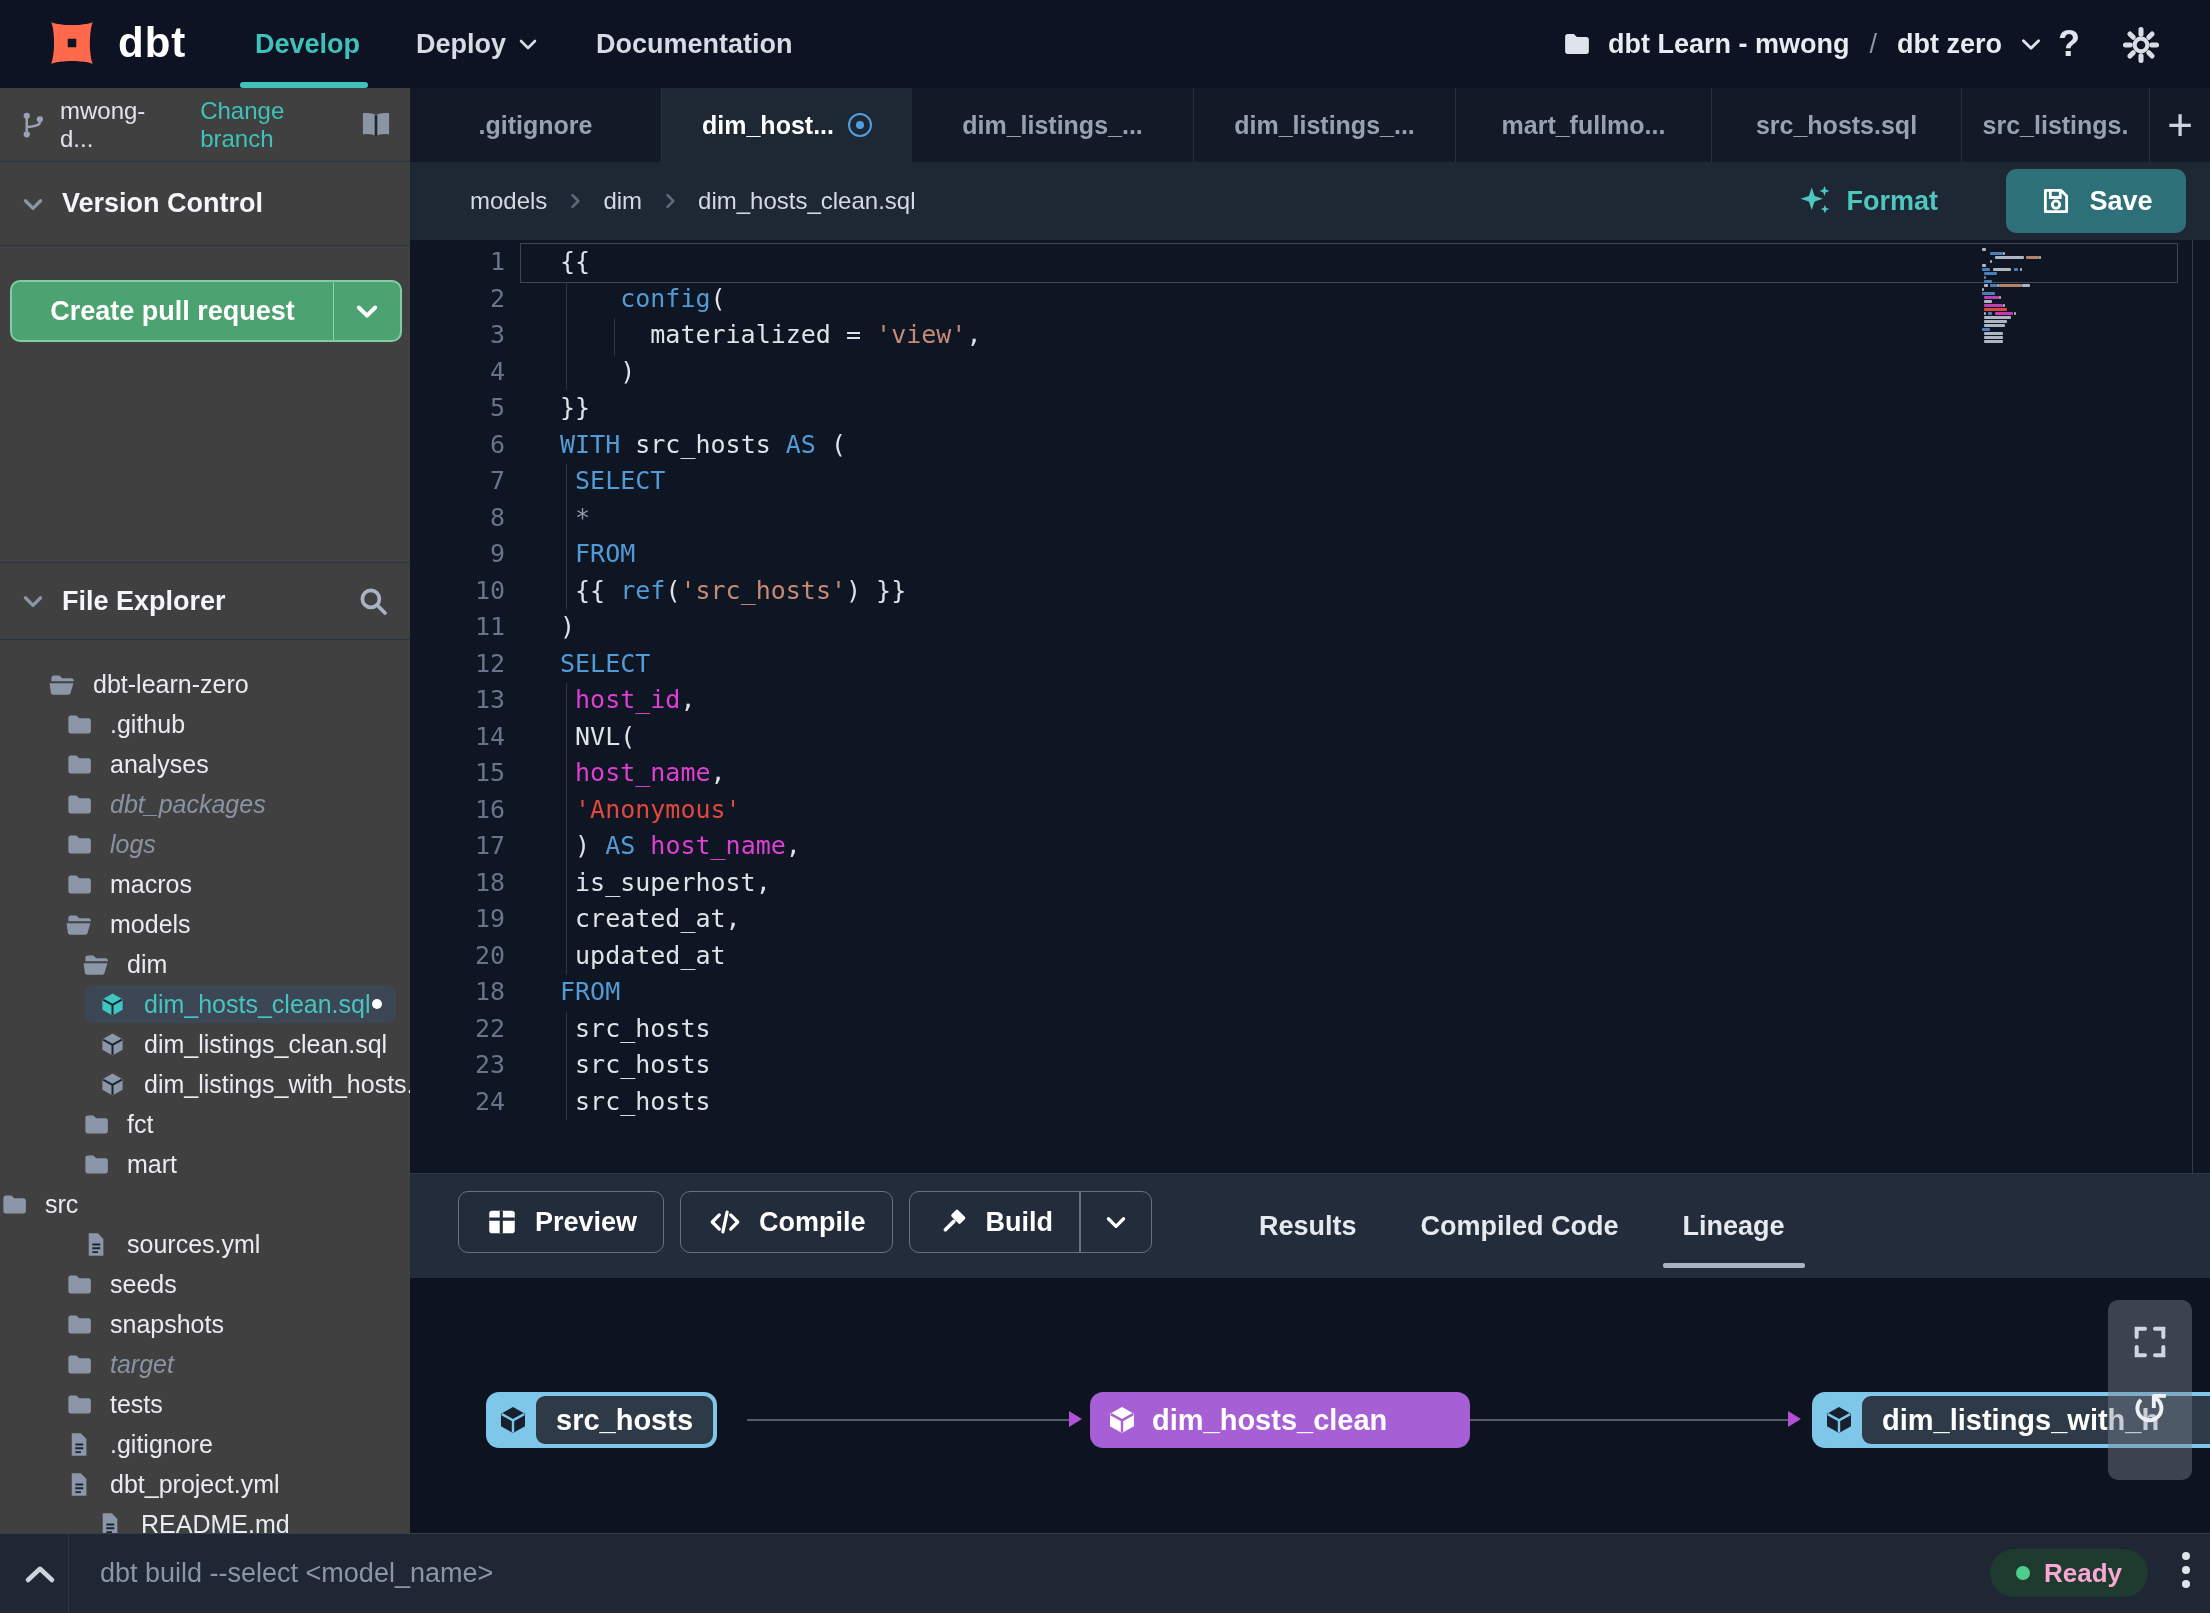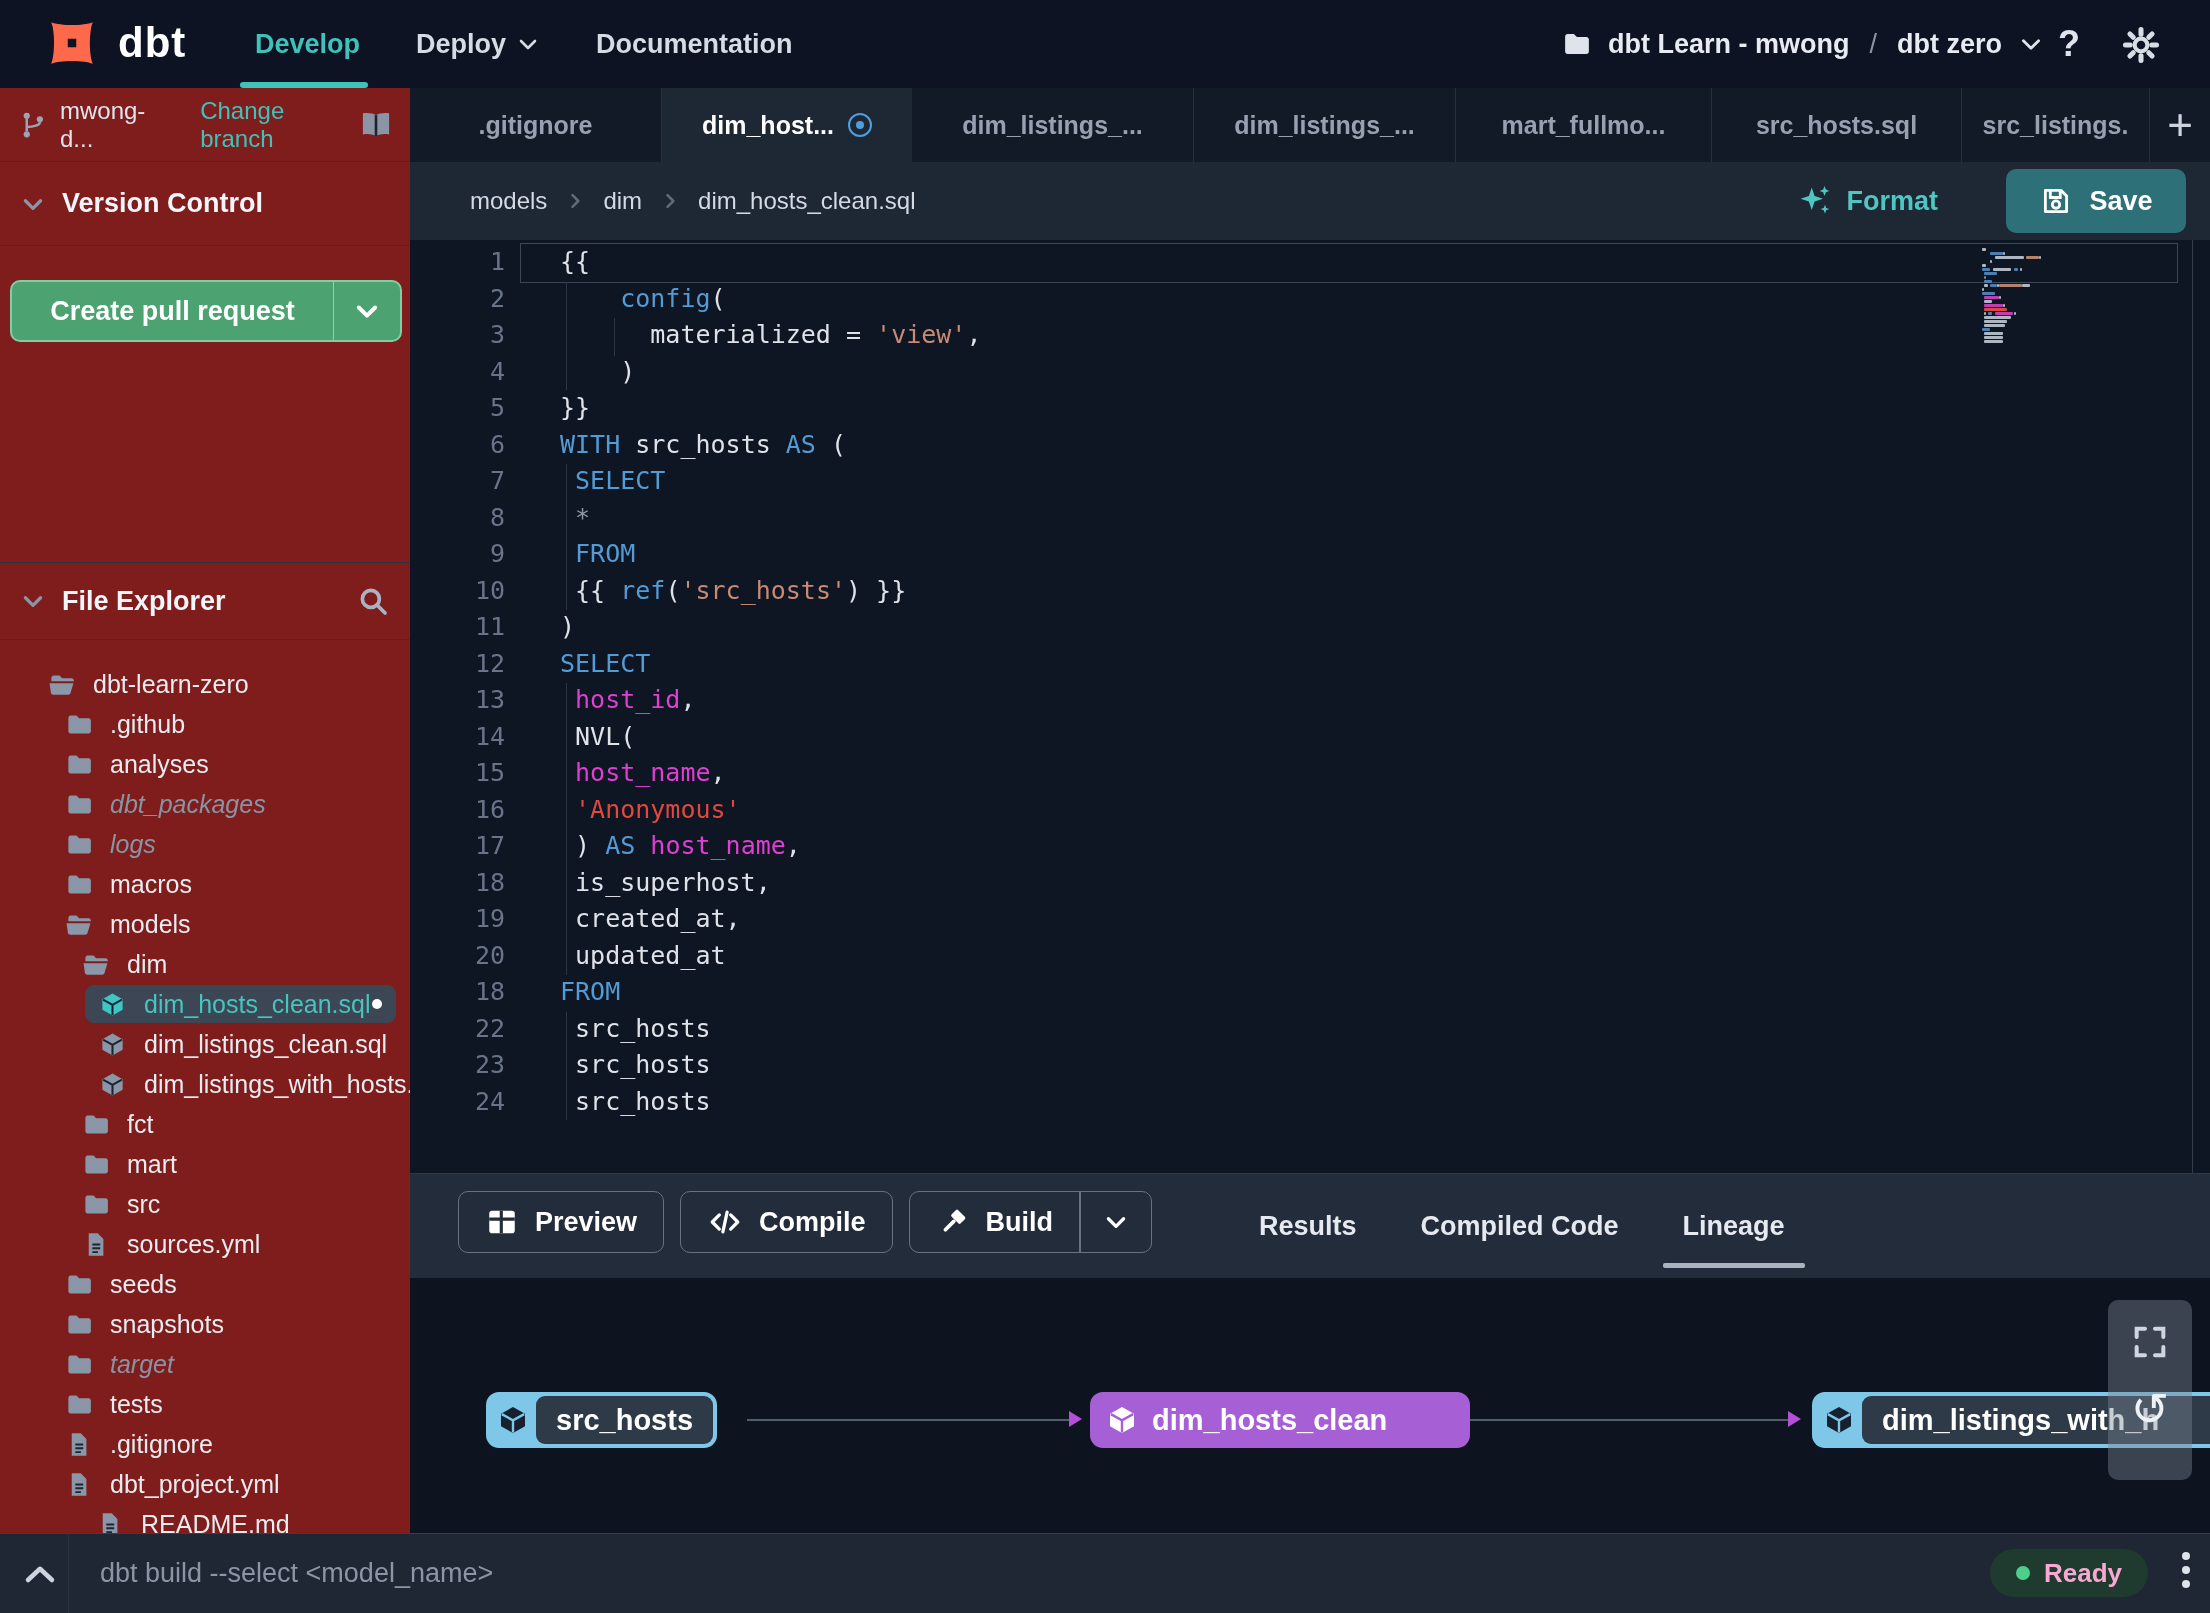--- a/index.html
+++ b/index.html
@@ -13,21 +13,21 @@
   .nav{position:absolute;left:255px;top:0;height:88px;display:flex;align-items:center;gap:56px;}
   .nav-item{font-size:27px;font-weight:600;color:#d6dbe4;display:flex;align-items:center;gap:10px;cursor:pointer;}
   .nav-item.active{color:#3ec2ba;}
   .nav-underline{position:absolute;left:240px;bottom:0;width:128px;height:6px;background:#3ec2ba;border-radius:3px;}
   .proj{position:absolute;left:1562px;top:0;height:88px;display:flex;align-items:center;gap:16px;}
   .proj .t{font-size:27px;font-weight:600;color:#e8ecf2;}
   .proj .sep{color:#8b95a6;font-size:27px;margin:0 4px;}
   .help{position:absolute;left:2058px;top:0;height:88px;display:flex;align-items:center;font-size:36px;font-weight:bold;color:#dfe4ec;}
   .gear{position:absolute;left:2122px;top:26px;}
   
-  .sidebar{position:absolute;left:0;top:88px;width:410px;bottom:80px;background:#7f1d1d;border-right:1px solid #2a3442;}
+  .sidebar{position:absolute;left:0;top:88px;width:410px;bottom:80px;background:#404040;border-right:1px solid #2a3442;}
   .branch-row{position:absolute;left:0;top:0;width:100%;height:74px;border-bottom:1px solid #2a3442;display:flex;align-items:center;padding:0 16px 0 18px;box-sizing:border-box;}
   .branch-name{font-size:24px;color:#dfe4ec;margin-left:12px;}
   .branch-link{font-size:24px;color:#3ec2ba;margin-left:26px;cursor:pointer;}
   .book{margin-left:auto;cursor:pointer;}
   .sect-head{display:flex;align-items:center;gap:16px;padding:0 20px;box-sizing:border-box;}
   .vc-head{position:absolute;left:0;top:74px;width:100%;height:84px;border-bottom:1px solid #2a3442;}
   .sect-title{font-size:27px;font-weight:700;color:#f2f5f9;text-align:right;}
   .cpr{position:absolute;left:10px;top:192px;width:392px;height:62px;background:#4da271;border:2px solid #82cda4;border-radius:10px;display:flex;align-items:stretch;cursor:pointer;box-sizing:border-box;}
   .cpr-main{flex:1;display:flex;align-items:center;justify-content:center;font-size:27px;font-weight:700;color:#fff;}
   .cpr-div{width:1px;background:#8fd3ae;}
@@ -323,21 +323,21 @@
           <span class="tlabel">fct</span>
         </div>
         <div class="trow" style="padding-left: 82px;">
           <span class="ticon">
             <svg width="27" height="27" viewBox="0 0 24 24">
               <path d="M3 6c0-1.1.9-2 2-2h5.2l2.4 2.4H21c1.1 0 2 .9 2 2V18c0 1.1-.9 2-2 2H5c-1.1 0-2-.9-2-2z" fill="#8b96a8"></path>
             </svg>
           </span>
           <span class="tlabel">mart</span>
         </div>
-        <div class="trow" style="padding-left: 82px;">
+        <div class="trow" style="">
           <span class="ticon">
             <svg width="27" height="27" viewBox="0 0 24 24">
               <path d="M3 6c0-1.1.9-2 2-2h5.2l2.4 2.4H21c1.1 0 2 .9 2 2V18c0 1.1-.9 2-2 2H5c-1.1 0-2-.9-2-2z" fill="#8b96a8"></path>
             </svg>
           </span>
           <span class="tlabel">src</span>
         </div>
         <div class="trow" style="padding-left: 82px;">
           <span class="ticon">
             <svg width="27" height="27" viewBox="0 0 24 24">

